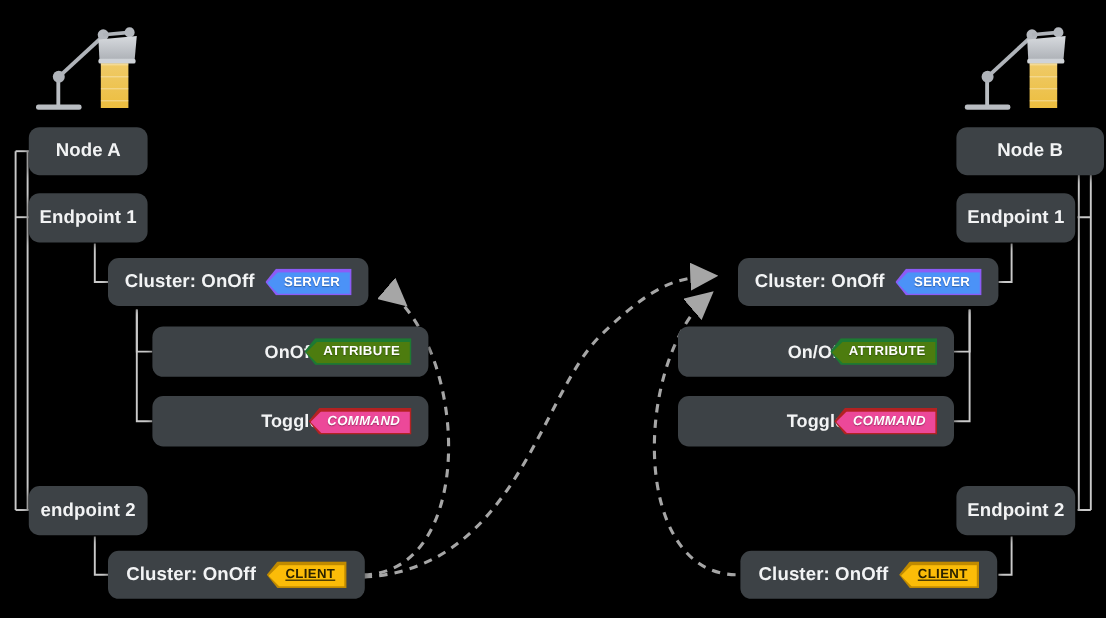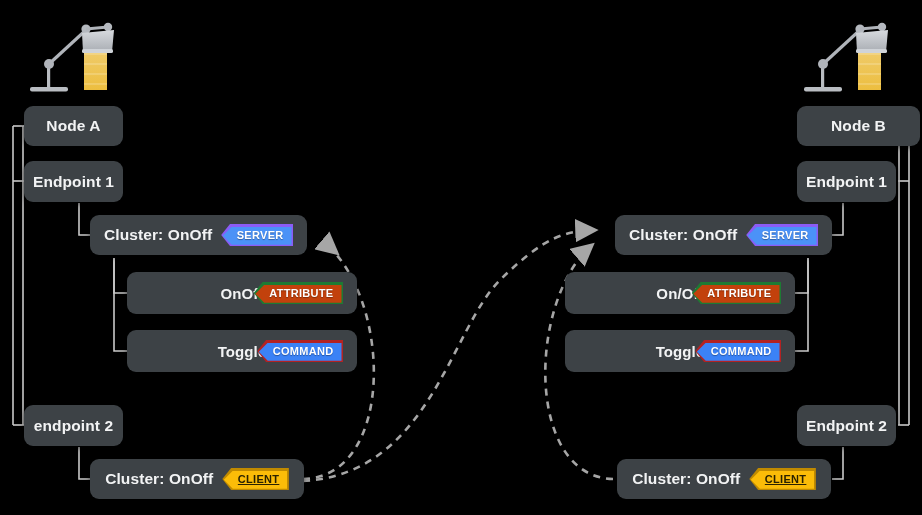--- a/index.html
+++ b/index.html
@@ -67,22 +67,22 @@
     font-size: 11px;
     font-weight: 700;
     letter-spacing: .3px;
     line-height: 1;
     color: #ffffff;
     -webkit-clip-path: polygon(9px 0, 100% 0, 100% 100%, 9px 100%, 0 50%);
     clip-path: polygon(9px 0, 100% 0, 100% 100%, 9px 100%, 0 50%);
     text-shadow: 0 1px 1px rgba(0,0,0,.35);
   }
   .badge.server { background:#4b92f7; color:#ffffff; }
-  .badge.attribute { background:#c2410c; color:#ffffff; border-left:0; }
-  .badge.command { background:#3b82f6; color:#ffffff; }
+  .badge.attribute { background:#4d7c0f; color:#ffffff; border-left:0; }
+  .badge.command { background:#ec4899; color:#ffffff;font-style:italic; }
   .badge.client { background:#fbbc08; color:#2a2200; text-shadow:none;text-decoration:underline; }
 
   
   .badge-outer {
     display:inline-block;
     padding:1.5px;
     -webkit-clip-path: polygon(9px 0, 100% 0, 100% 100%, 9px 100%, 0 50%);
     clip-path: polygon(9px 0, 100% 0, 100% 100%, 9px 100%, 0 50%);
   }
   .badge-outer.attribute { background:#1d7a33; }

